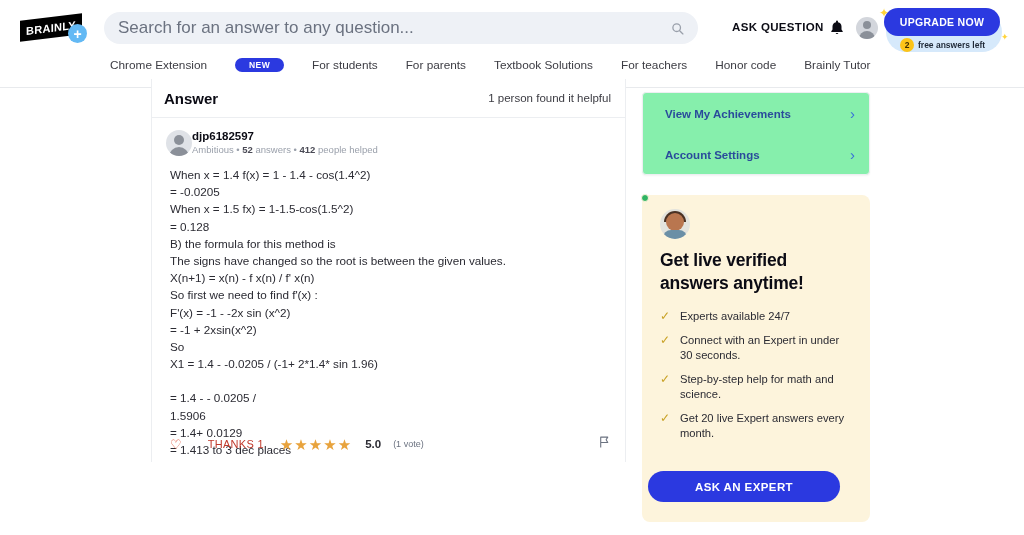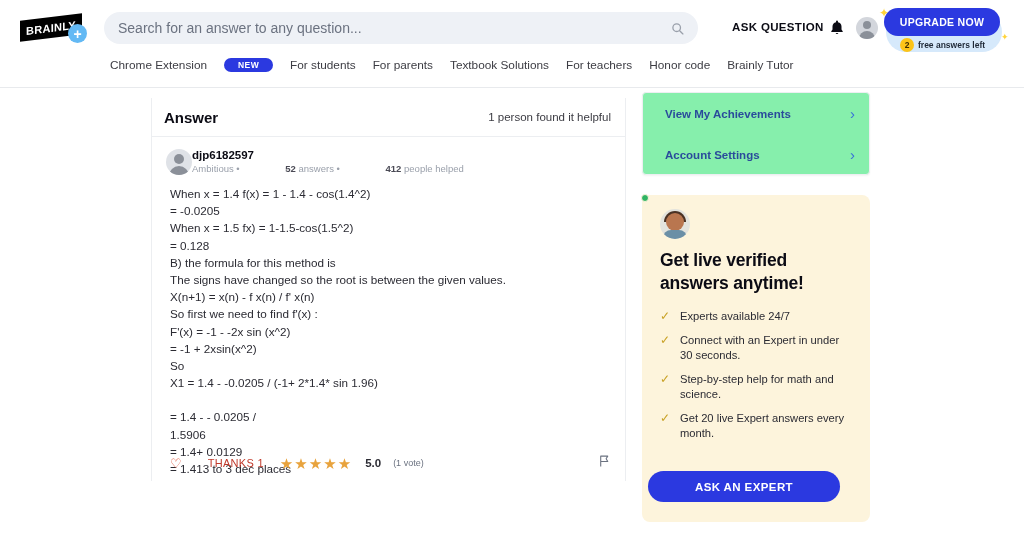--- a/index.html
+++ b/index.html
@@ -36,21 +36,21 @@
     color: #fff; font-size: 14px; font-weight: bold; line-height: 1;
   }
 
   .searchbar {
     position: absolute; left: 104px; top: 12px; width: 594px; height: 32px;
     background: #eef1f6; border-radius: 16px;
     display: flex; align-items: center;
   }
   .searchbar input {
     flex: 1; border: 0; outline: 0; background: transparent;
-    font-family: "Liberation Sans", sans-serif; font-size: 14px;
+    font-family: "Liberation Sans", sans-serif; font-size: 17px;
     color: #4a4a55; padding: 0 14px;
   }
   .searchbar input::placeholder { color: #6b7280; }
   .search-icon { width: 26px; margin-right: 8px; color: #9aa0ab; display:flex; align-items:center; justify-content:center; }
 
   .ask-question {
     position: absolute; left: 732px; top: 21px;
     font-size: 11.5px; font-weight: bold; letter-spacing: .35px; color: #0b0b14;
     cursor: pointer;
   }
@@ -87,33 +87,33 @@
     color:#3d2c00; font-size:8.5px; font-weight:bold;
     display:flex; align-items:center; justify-content:center;
   }
   .upgrade-sub-text { font-size:8.5px; font-weight:bold; color:#1f2937; }
   .spark { position:absolute; color:#ffd43b; font-size:12px; }
   .spark.s1 { left:-5px; top:-2px; }
   .spark.s2 { left:117px; top:24px; font-size:9px; }
 
   
   .nav {
-    position:absolute; top:58px; left:110px; display:flex; align-items:center; gap:17px;
+    position:absolute; top:58px; left:110px; display:flex; align-items:center; gap:28px;
   }
   .nav a {
     font-size:11.8px; color:#3c3c43; text-decoration:none; white-space:nowrap; cursor:pointer;
   }
   .nav-new {
     background:#2b39e0; color:#fff; font-size:8.5px; font-weight:bold;
     padding:2px 14px; border-radius:8px; letter-spacing:.4px;
   }
 
   
   .answer-card {
-    position:absolute; left:151px; top:98px; width:475px; height:383px;
+    position:absolute; left:151px; top:79px; width:475px; height:383px;
     background:#fff; border-left:1px solid #eceef1; border-right:1px solid #eceef1;
   }
   .answer-head {
     height:39px; border-bottom:1px solid #eceef1;
     display:flex; align-items:center; justify-content:space-between;
     padding:0 14px 0 12px;
   }
   .answer-title { font-size:15px; font-weight:bold; color:#0b0b14; }
   .helpful { font-size:11.5px; color:#3c3c43; }
 
@@ -125,21 +125,21 @@
   .author-avatar::before {
     content:""; position:absolute; left:8px; top:5px; width:10px; height:10px;
     border-radius:50%; background:#8b9099;
   }
   .author-avatar::after {
     content:""; position:absolute; left:3px; top:17px; width:20px; height:13px;
     border-radius:10px 10px 0 0; background:#8b9099;
   }
   .author-name { font-size:11.5px; font-weight:bold; color:#0b0b14; }
   .author-meta { font-size:9.5px; color:#9aa0ab; margin-top:2px; }
-  .author-meta b { color:#4a4a55;margin-left:43px; }
+  .author-meta b { color:#4a4a55; }
 
   .answer-body {
     padding:10px 14px 0 18px;
     font-size:11.7px; line-height:17.2px; color:#2b2b33;
   }
   .answer-body .ln { white-space:pre-wrap; }
   .answer-body .blank { height:17px; }
 
   .answer-foot {
     position:absolute; left:0; bottom:0; width:100%; height:36px;

